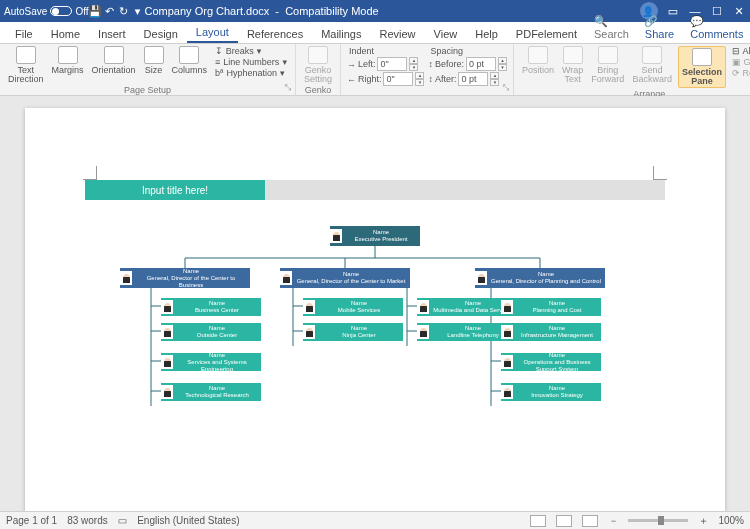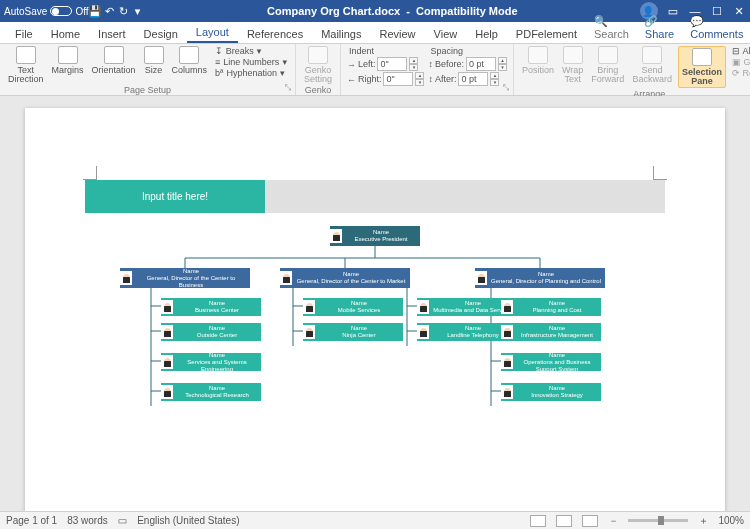--- a/index.html
+++ b/index.html
@@ -1,19 +1,19 @@
 <!DOCTYPE html>
 <html><head>
 <meta charset="utf-8">
 <style>
 * { margin:0; padding:0; box-sizing:border-box; font-family:"Segoe UI",Arial,sans-serif; }
 body { background:#e8e8e8; width:750px; height:529px; overflow:hidden; font-size:11px; color:#333; }
 .titlebar { background:#2b579a; height:22px; display:flex; align-items:center; padding:0 4px; color:#fff; }
 .titlebar .left { display:flex; align-items:center; flex:0 0 auto; }
-.titlebar .center { flex:1; text-align:center; font-size:11px;font-weight:bold; }
+.titlebar .center { flex:1; text-align:left; font-size:11px; }
 .titlebar .right { display:flex; align-items:center; gap:8px; }
 .autosave { font-size:10px; display:flex; align-items:center; gap:3px; }
 .autosave-toggle { width:22px; height:10px; border:1px solid #fff; border-radius:5px; position:relative; }
 .autosave-toggle::after { content:""; position:absolute; left:1px; top:0.5px; width:7px; height:7px; background:#fff; border-radius:50%; }
 .qat-icon { width:14px; height:14px; display:flex; align-items:center; justify-content:center; font-size:11px; }
 .winbtn { width:14px; height:14px; display:flex; align-items:center; justify-content:center; font-size:11px; cursor:pointer; }
 .avatar { width:18px; height:18px; background:#5b88c6; border-radius:50%; display:flex; align-items:center; justify-content:center; font-size:10px; }
 .tabstrip { background:#fff; height:22px; display:flex; align-items:flex-end; padding:0 6px; border-bottom:1px solid #d0d0d0; }
 .tab { padding:3px 9px; font-size:11px; color:#444; cursor:pointer; }
 .tab.active { color:#2b579a; border-bottom:2px solid #2b579a; }
@@ -34,21 +34,21 @@
 .spin .box { width:30px; height:14px; border:1px solid #bbb; background:#fff; display:flex; align-items:center; padding-left:2px; }
 .spin .stepper { width:9px; height:14px; display:flex; flex-direction:column; }
 .spin .stepper div { flex:1; border:1px solid #bbb; font-size:5px; text-align:center; line-height:5px; background:#f8f8f8; cursor:pointer;}
 .launcher { position:absolute; right:2px; bottom:2px; width:10px; height:10px; font-size:8px; color:#888; cursor:pointer; text-align:center;}
 .dim { opacity:0.5; }
 .doc-area { position:absolute; top:96px; bottom:18px; left:0; right:0; overflow:hidden; background:#e8e8e8; display:flex; justify-content:center; }
 .page { background:#fff; width:700px; margin-top:12px; height:490px; box-shadow:0 1px 4px rgba(0,0,0,0.25); position:relative; }
 .corner { position:absolute; width:14px; height:14px; }
 .corner.tl { top:58px; left:58px; border-left:1px solid #999; border-top:1px solid #999; transform:rotate(180deg);}
 .corner.tr { top:58px; right:58px; border-right:1px solid #999; border-top:1px solid #999; transform:rotate(180deg);}
-.title-band { position:absolute; top:72px; left:60px; right:60px; height:33px; background:#e0e0e0; display:flex; }
+.title-band { position:absolute; top:72px; left:60px; right:60px; height:20px; background:#e0e0e0; display:flex; }
 .title-teal { background:#2bb6a3; width:180px; color:#fff; display:flex; align-items:center; justify-content:center; font-size:10px; }
 .chart { position:absolute; top:118px; left:70px; right:70px; bottom:40px; font-size:6px; color:#fff; }
 .node { position:absolute; display:flex; align-items:center; }
 .node .pic { width:12px; height:14px; background:#fff; display:flex; align-items:center; justify-content:center; }
 .node .pic::after { content:""; width:7px; height:9px; background:linear-gradient(#f2d4b8 35%,#2a2a2a 35%); border-radius:50% 50% 0 0; }
 .node .txt { flex:1; text-align:center; line-height:7px; padding:1px 2px; }
 .n-pres { background:#2c6a7a; width:90px; height:20px; }
 .n-dir { background:#3c6a9e; width:130px; height:20px; }
 .n-leaf { background:#2bb6a3; width:100px; height:18px; }
 svg.lines { position:absolute; top:0; left:0; width:100%; height:100%; }

